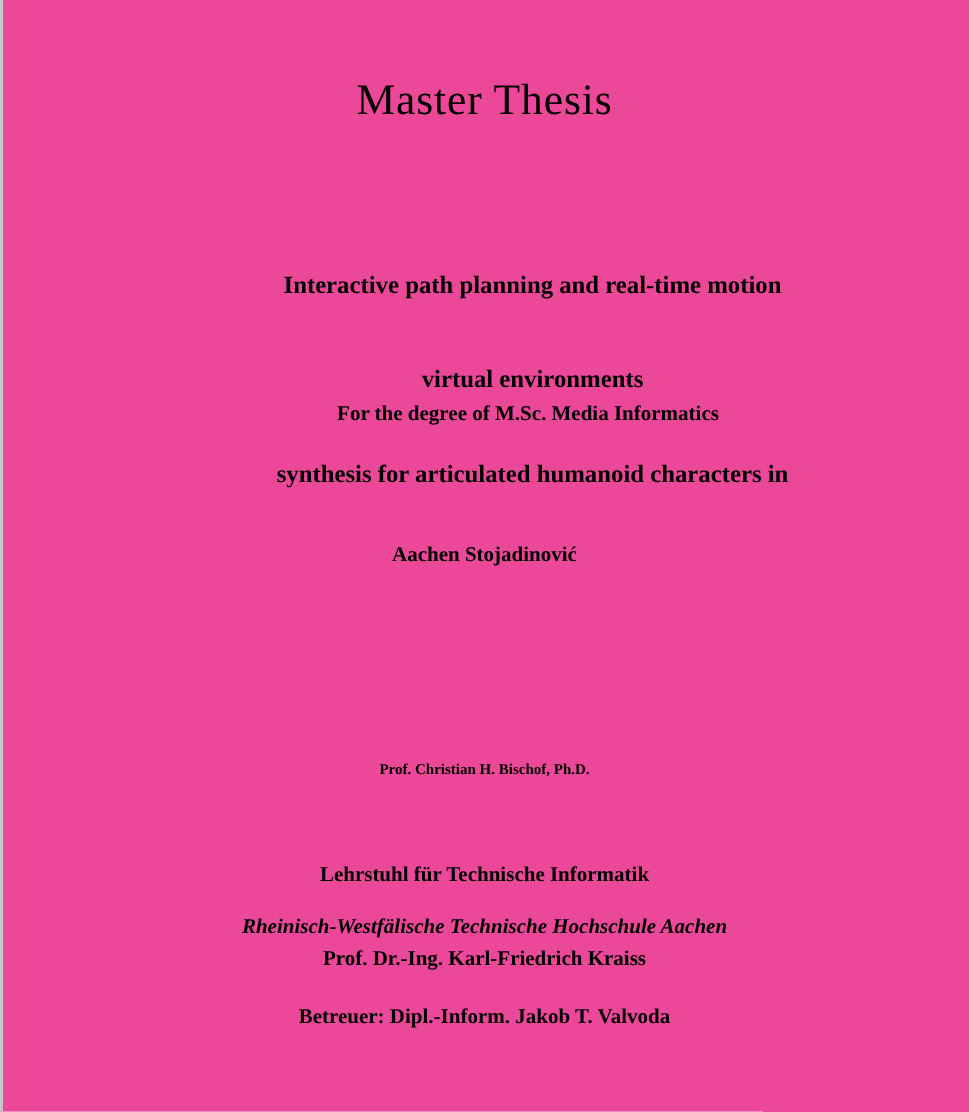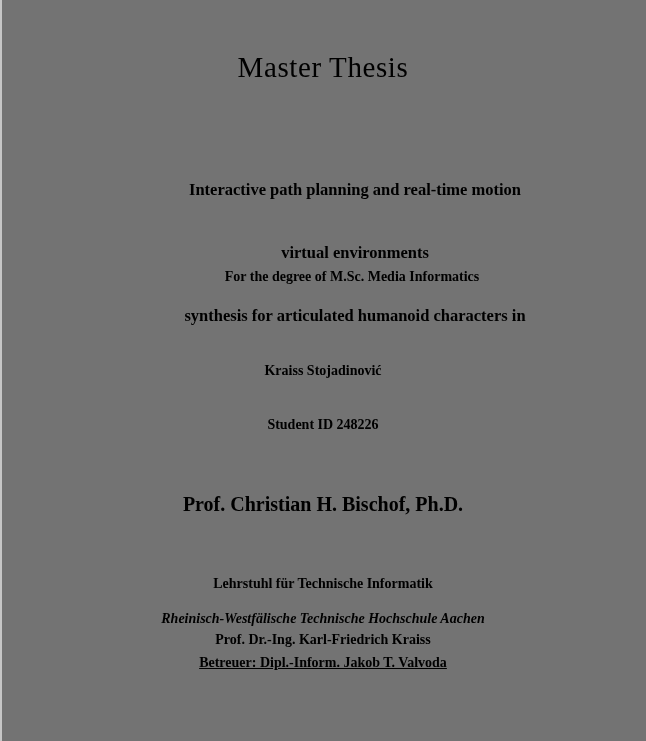--- a/index.html
+++ b/index.html
@@ -13,21 +13,21 @@
     position: relative;
     overflow: hidden;
     font-family: "Liberation Serif", "DejaVu Serif", serif;
     color: #000000;
   }
   .page {
     position: absolute;
     left: 0; top: 0;
     width: 646px;
     height: 741px;
-    background: #737373;
+    background: #ec4899;
   }
   .page-left-edge {
     position: absolute;
     left: 0; top: 0;
     width: 2px;
     height: 741px;
     background: #c6c6c6;
   }
   .block {
     position: absolute;
@@ -55,62 +55,60 @@
     font-size: 14px;
     line-height: 18px;
     margin-left: 29px;
   }
   .author {
     top: 326px;
     font-size: 14px;
     line-height: 18px;
   }
   .examiner1 {
-    top: 458px;
-    font-size: 20px;
+    top: 468px;
+    font-size: 10px;
     line-height: 18.5px;
   }
   .examiner2 {
     top: 538px;
     font-size: 14px;
     line-height: 18.5px;
   }
   .university {
     top: 610px;
     font-size: 14px;
     line-height: 18px;
     font-style: italic;
   }
   .advisor {
-    top: 654px;
+    top: 670px;
     font-size: 14px;
     line-height: 18px;
-    text-decoration: underline;
   }
 </style>
 </head>
 <body>
 
 <div class="page">
 
   <div class="page-left-edge"></div>
 
   <div class="block thesis-title">Master Thesis</div>
 
   <div class="block thesis-subtitle">
     <div>Interactive path planning and real-time motion</div>
     <div>virtual environments</div>
     <div>synthesis for articulated humanoid characters in</div>
   </div>
 
   <div class="block degree">For the degree of M.Sc. Media Informatics</div>
 
   <div class="block author">
-    <div>Kraiss Stojadinović</div>
-    <div>Student ID 248226</div>
+    <div>Aachen Stojadinović</div>
   </div>
 
   <div class="block examiner1">
     <div>Prof. Christian H. Bischof, Ph.D.</div>
   </div>
 
   <div class="block examiner2">
     <div>Lehrstuhl für Technische Informatik</div>
     <div>Prof. Dr.-Ing. Karl-Friedrich Kraiss</div>
   </div>

